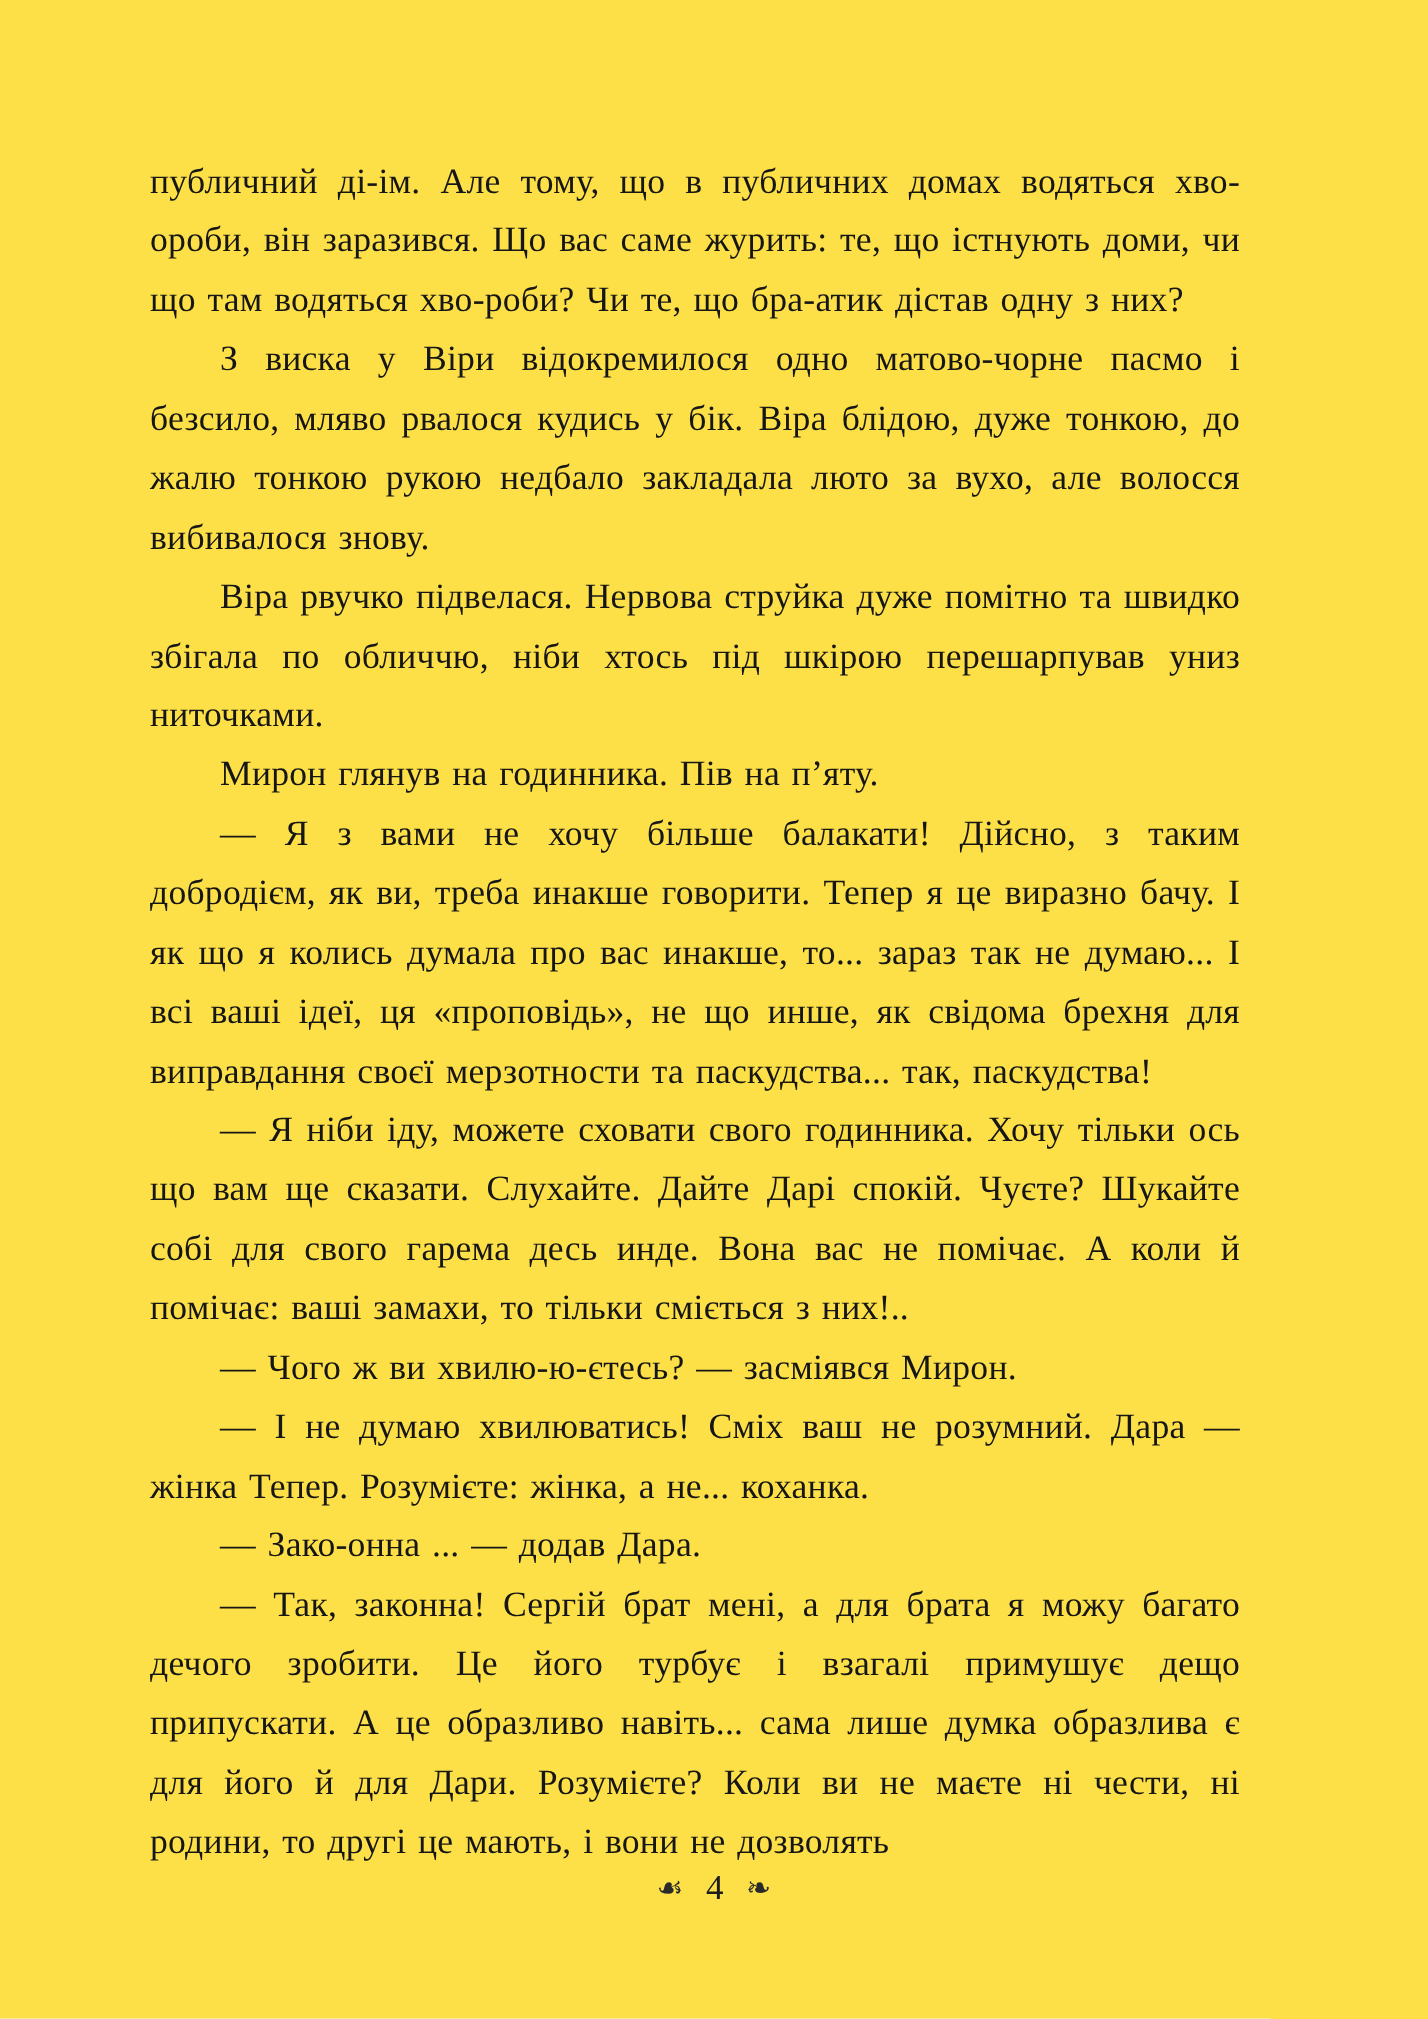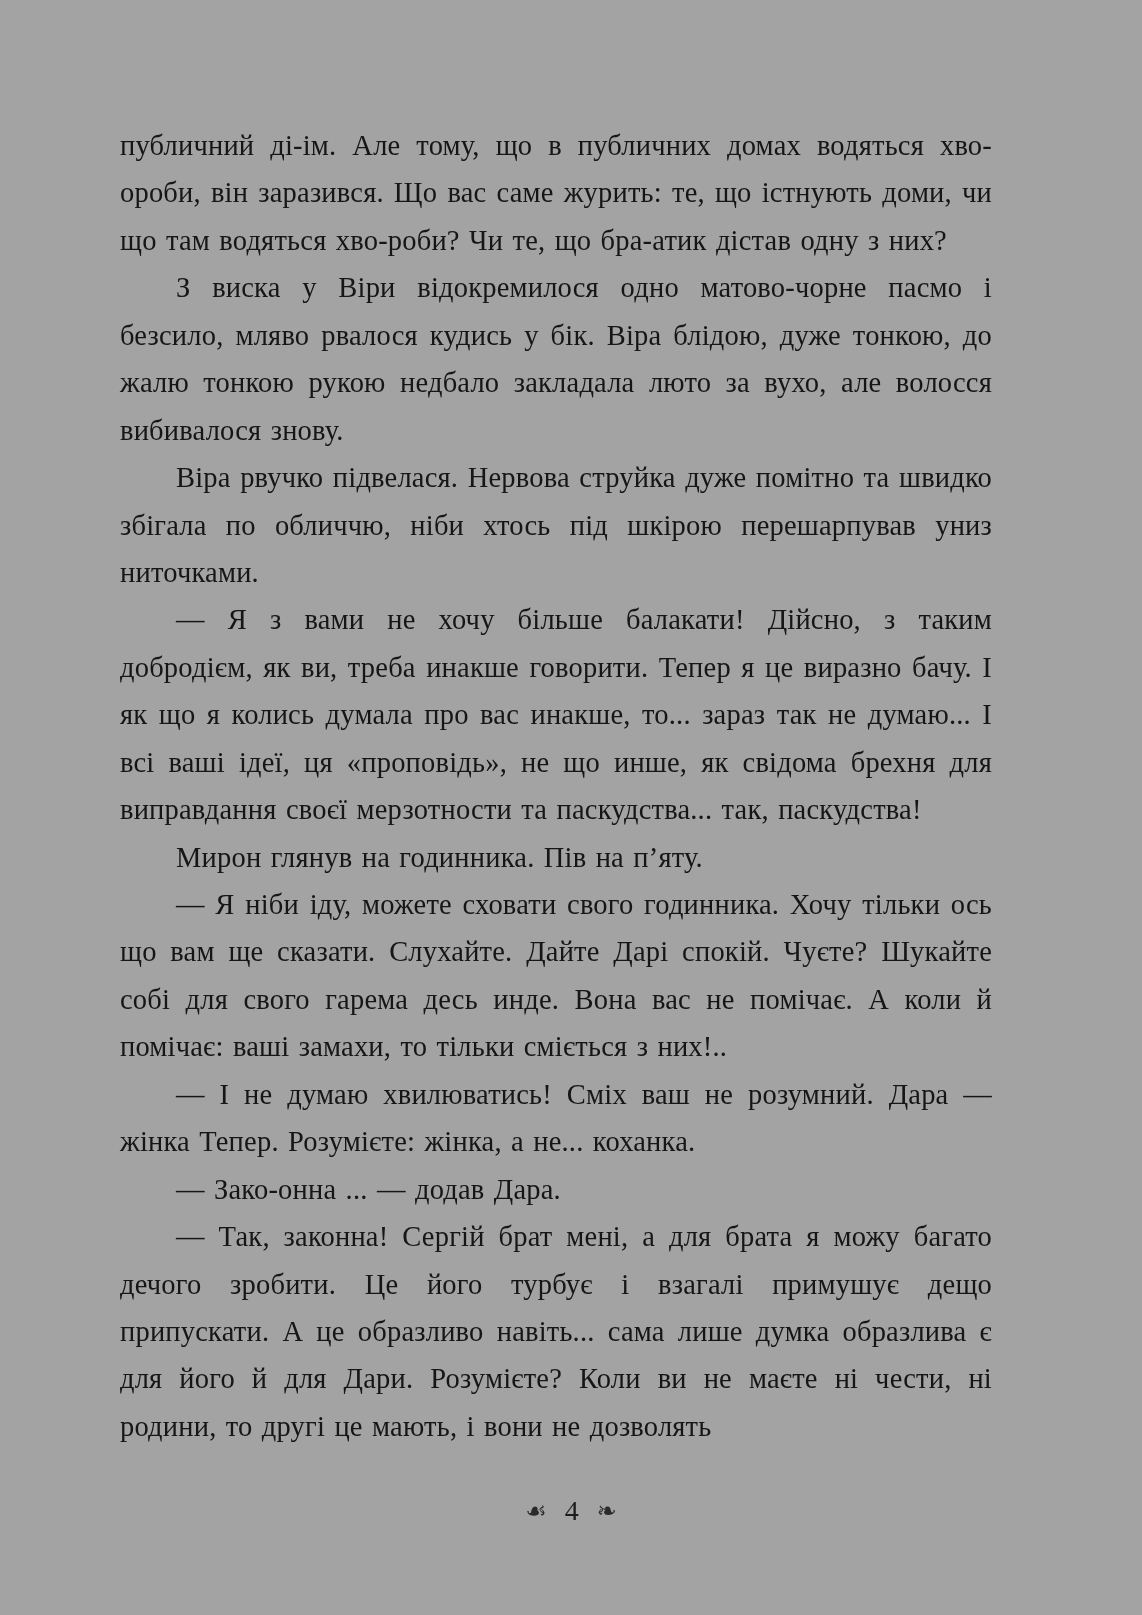--- a/index.html
+++ b/index.html
@@ -9,21 +9,21 @@
   }
   body {
     width: 1142px;
     height: 1615px;
     position: relative;
     font-family: "Liberation Serif", "DejaVu Serif", serif;
   }
   .page {
     position: absolute;
     inset: 0;
-    background: #a3a3a3;
+    background: #fde047;
     color: #161616;
   }
   .text-block {
     position: absolute;
     top: 122px;
     left: 120px;
     width: 872px;
   }
   .text-block p {
     margin: 0;
@@ -60,23 +60,24 @@
   }
 </style>
 </head>
 <body>
 
 <div class="page">
   <div class="text-block">
     <p class="noindent">публичний ді-ім. Але тому, що в публичних домах водяться хво-ороби, він заразився. Що вас саме журить: те, що істнують доми, чи що там водяться хво-роби? Чи те, що бра-атик дістав одну з них?</p>
     <p>З виска у Віри відокремилося одно матово-чорне пасмо і безсило, мляво рвалося кудись у бік. Віра блідою, дуже тонкою, до жалю тонкою рукою недбало закладала люто за вухо, але волосся вибивалося знову.</p>
     <p>Віра рвучко підвелася. Нервова струйка дуже помітно та швидко збігала по обличчю, ніби хтось під шкірою перешарпував униз ниточками.</p>
+    <p>Мирон глянув на годинника. Пів на п’яту.</p>
     <p>— Я з вами не хочу більше балакати! Дійсно, з таким добродієм, як ви, треба инакше говорити. Тепер я це виразно бачу. І як що я колись думала про вас инакше, то... зараз так не думаю... І всі ваші ідеї, ця «проповідь», не що инше, як свідома брехня для виправдання своєї мерзотности та паскудства... так, паскудства!</p>
-    <p>Мирон глянув на годинника. Пів на п’яту.</p>
     <p>— Я ніби іду, можете сховати свого годинника. Хочу тільки ось що вам ще сказати. Слухайте. Дайте Дарі спокій. Чуєте? Шукайте собі для свого гарема десь инде. Вона вас не помічає. А коли й помічає: ваші замахи, то тільки сміється з них!..</p>
+    <p>— Чого ж ви хвилю-ю-єтесь? — засміявся Мирон.</p>
     <p>— І не думаю хвилюватись! Сміх ваш не розумний. Дара — жінка Тепер. Розумієте: жінка, а не... коханка.</p>
     <p>— Зако-онна ... — додав Дара.</p>
     <p>— Так, законна! Сергій брат мені, а для брата я можу багато дечого зробити. Це його турбує і взагалі примушує дещо припускати. А це образливо навіть... сама лише думка образлива є для його й для Дари. Розумієте? Коли ви не маєте ні чести, ні родини, то другі це мають, і вони не дозволять</p>
   </div>
 
   <div class="footer">
     <span class="orn">☙</span><span class="num">4</span><span class="orn">❧</span>
   </div>
 </div>
 

